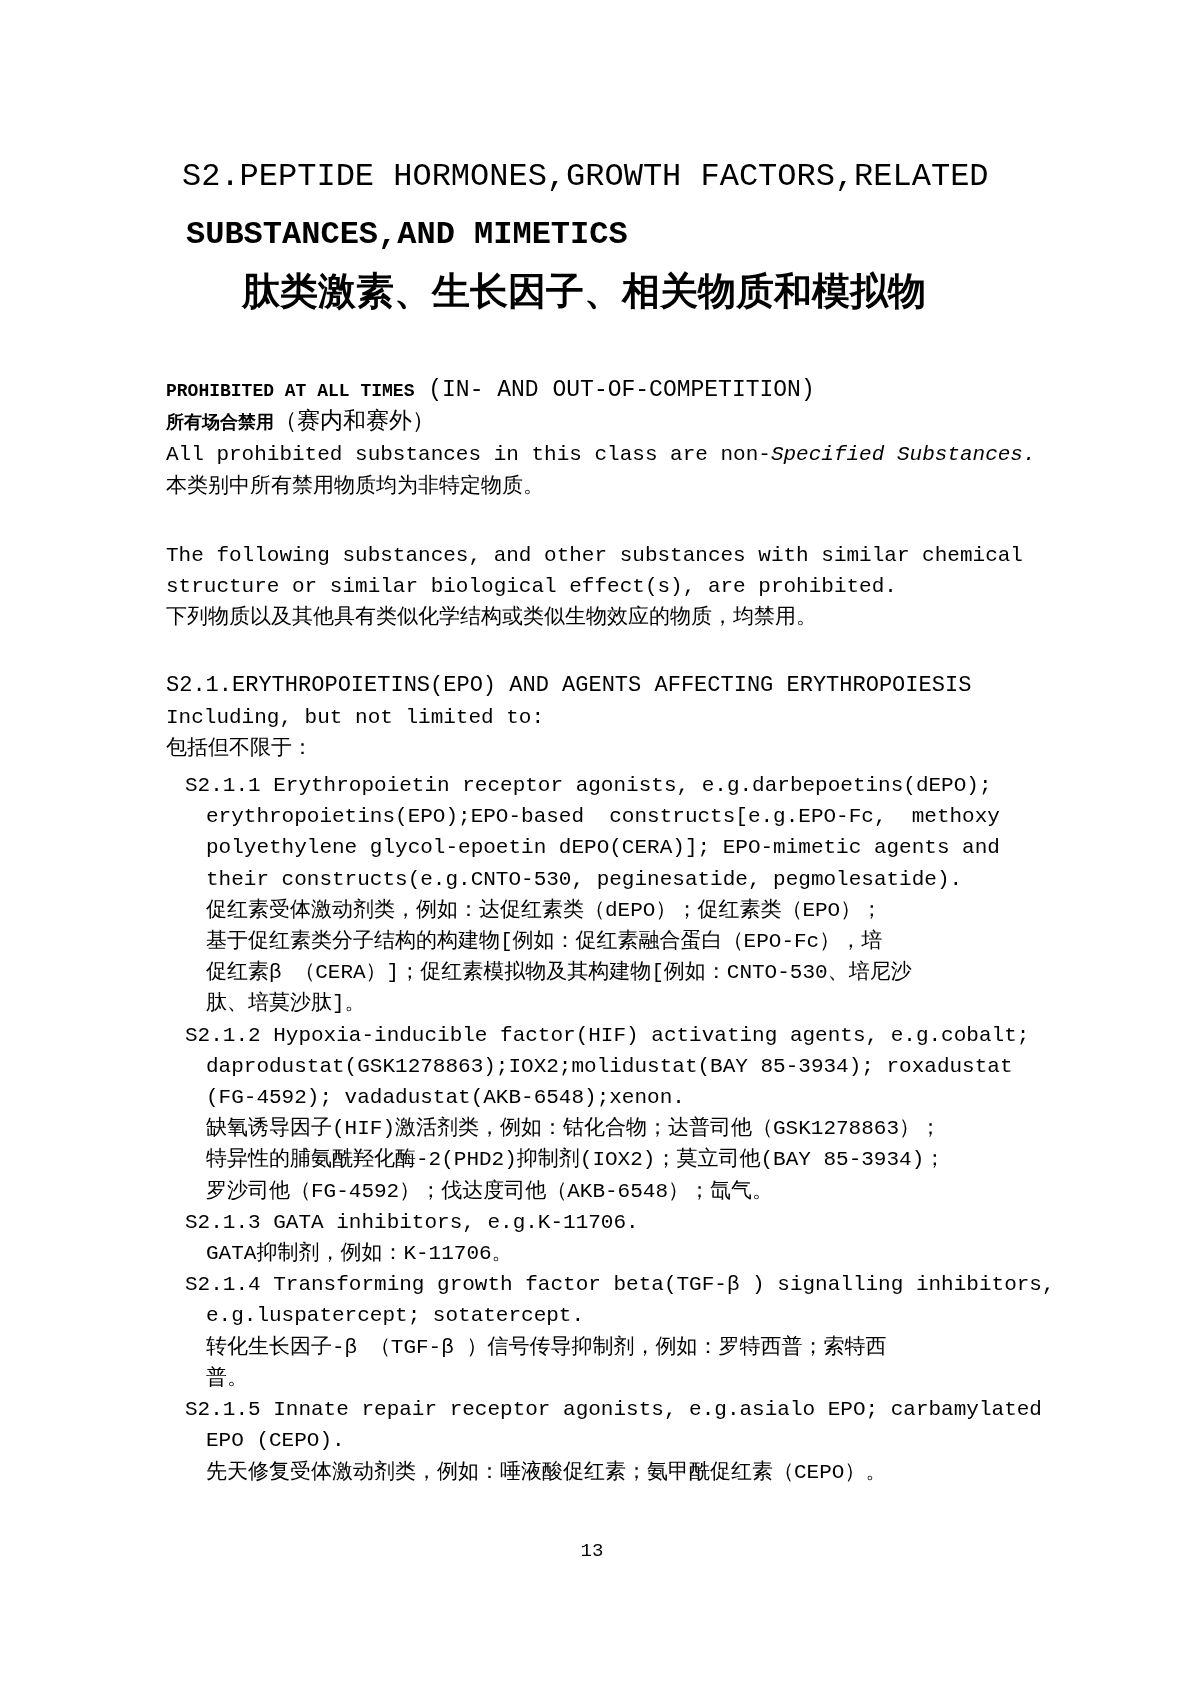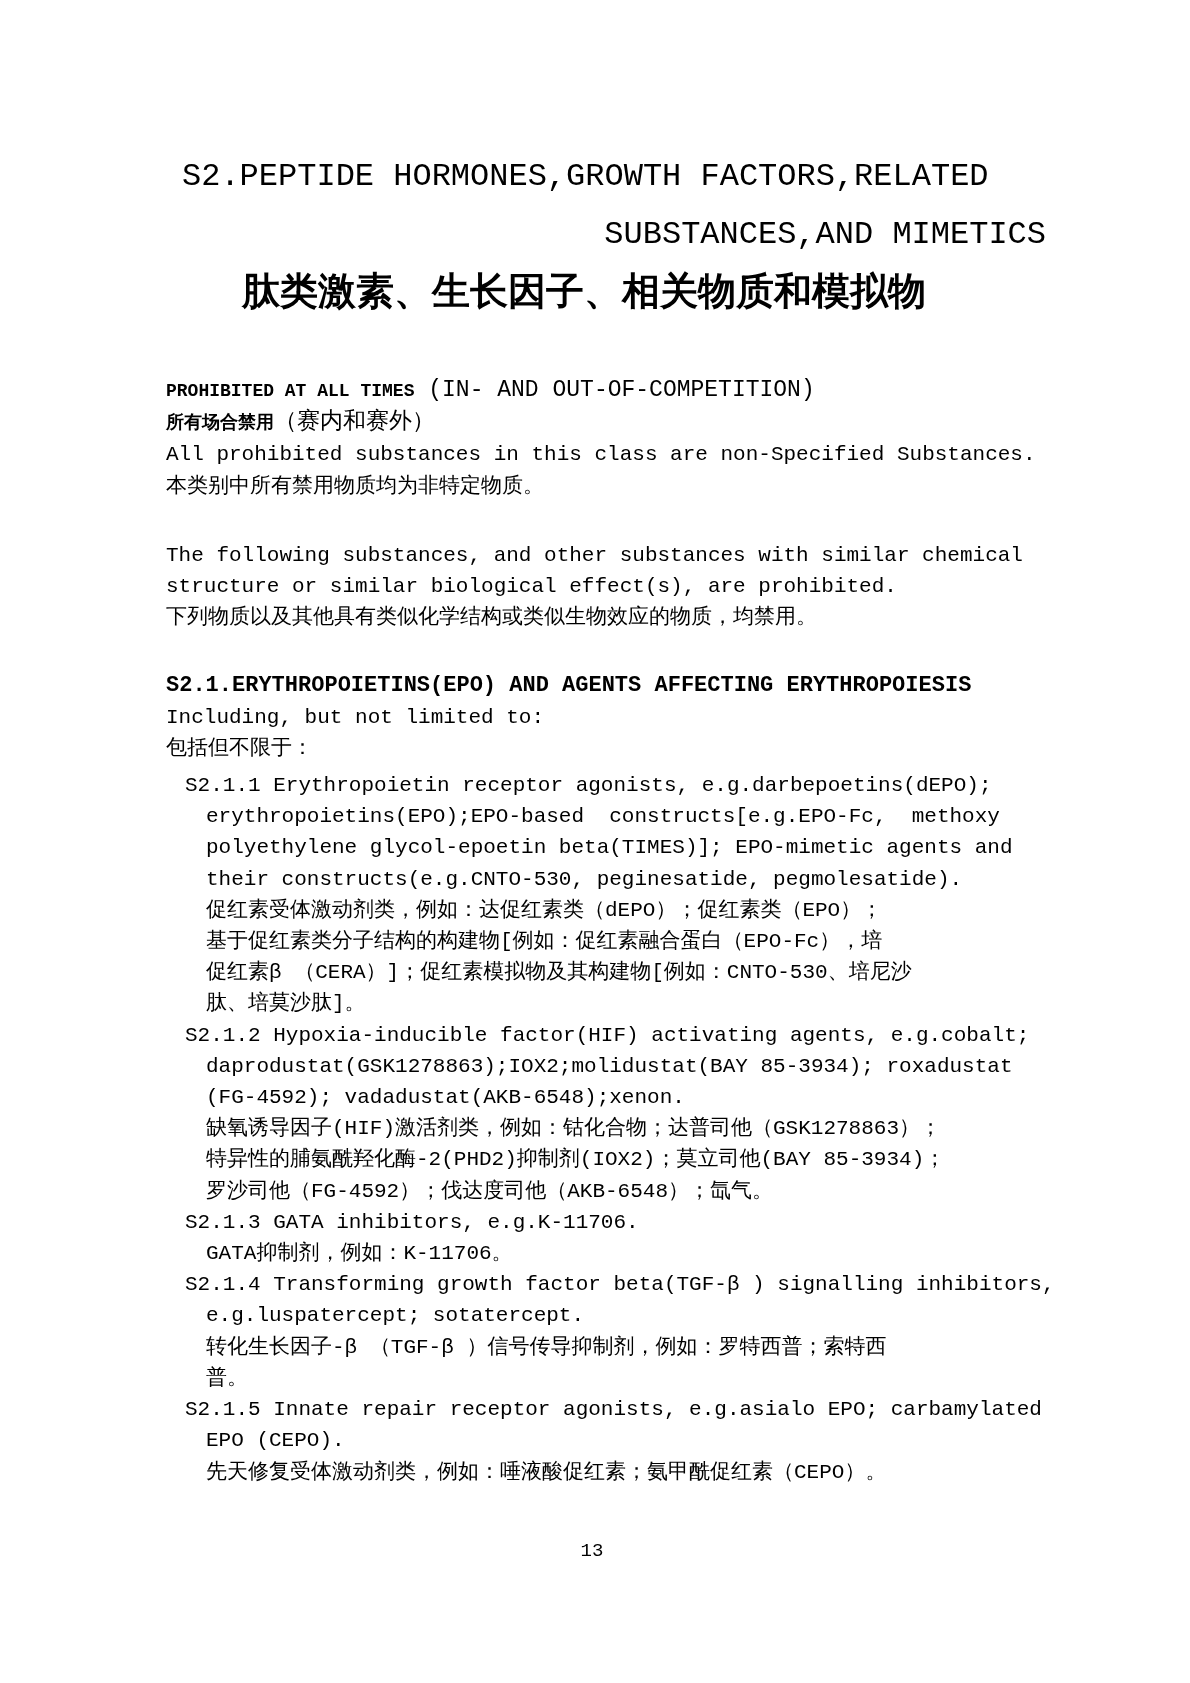--- a/index.html
+++ b/index.html
@@ -9,28 +9,28 @@
     margin:0 auto;
     background:#ffffff;
     color:#000000;
     font-family:"Liberation Mono","DejaVu Sans Mono",monospace;
     overflow:hidden;
   }
   .content{position:absolute;left:166px;top:148px;width:880px;}
   .line{font-size:21px;line-height:31.2px;white-space:pre;}
   
   .title-l1{font-size:32px;font-weight:normal;line-height:58px;margin-left:16px;white-space:pre;}
-  .title-l2{font-size:32px;font-weight:normal;line-height:58px;margin-left:20px;white-space:pre;text-align:right;}
+  .title-l2{font-size:32px;font-weight:bold;line-height:58px;margin-left:20px;white-space:pre;}
   .title-zh{font-size:38px;font-weight:bold;line-height:60px;margin-left:76px;white-space:pre;}
   
   .hb{font-weight:bold;font-size:18px;}
   .hr{font-weight:normal;font-size:23px;}
-  .sec-en{font-weight:bold;font-size:22px;}
+  .sec-en{font-weight:normal;font-size:22px;}
   .sec-zh{font-weight:bold;font-size:23px;margin-left:19px;}
-  .it{}
+  .it{font-style:italic;}
   
   .num{margin-left:19px;}
   .cont{margin-left:40px;}
   
   .block-prohibited{margin-top:51px;}
   .block-general{margin-top:38px;}
   .block-section{margin-top:37px;}
   .block-items{margin-top:6px;}
   .page-number{
     position:absolute;top:1538px;left:0;width:1184px;
@@ -65,21 +65,21 @@
     <div class="block-section">
       <div class="line sec-en">S2.1.ERYTHROPOIETINS(EPO) AND AGENTS AFFECTING ERYTHROPOIESIS</div>
       <div class="line">Including, but not limited to:</div>
       <div class="line">包括但不限于：</div>
     </div>
 
     <div class="block-items">
       <div>
         <div class="line num">S2.1.1 Erythropoietin receptor agonists, e.g.darbepoetins(dEPO);</div>
         <div class="line cont">erythropoietins(EPO);EPO-based  constructs[e.g.EPO-Fc,  methoxy</div>
-        <div class="line cont">polyethylene glycol-epoetin beta(TIMES)]; EPO-mimetic agents and</div>
+        <div class="line cont">polyethylene glycol-epoetin dEPO(CERA)]; EPO-mimetic agents and</div>
         <div class="line cont">their constructs(e.g.CNTO-530, peginesatide, pegmolesatide).</div>
         <div class="line cont">促红素受体激动剂类，例如：达促红素类（dEPO）；促红素类（EPO）；</div>
         <div class="line cont">基于促红素类分子结构的构建物[例如：促红素融合蛋白（EPO-Fc），培</div>
         <div class="line cont">促红素β （CERA）]；促红素模拟物及其构建物[例如：CNTO-530、培尼沙</div>
         <div class="line cont">肽、培莫沙肽]。</div>
       </div>
       <div>
         <div class="line num">S2.1.2 Hypoxia-inducible factor(HIF) activating agents, e.g.cobalt;</div>
         <div class="line cont">daprodustat(GSK1278863);IOX2;molidustat(BAY 85-3934); roxadustat</div>
         <div class="line cont">(FG-4592); vadadustat(AKB-6548);xenon.</div>

